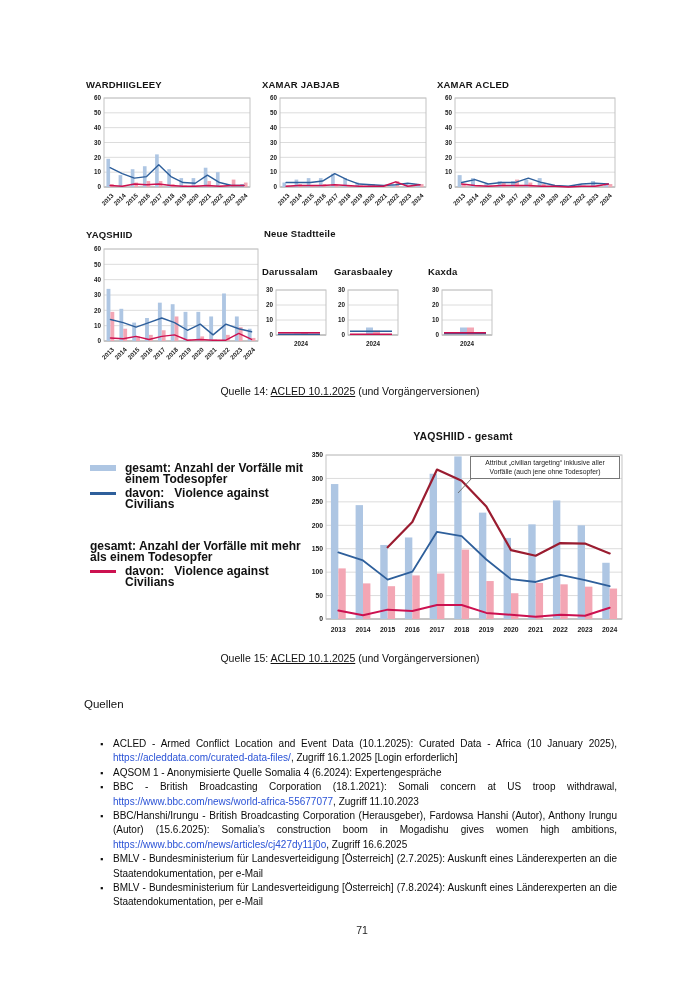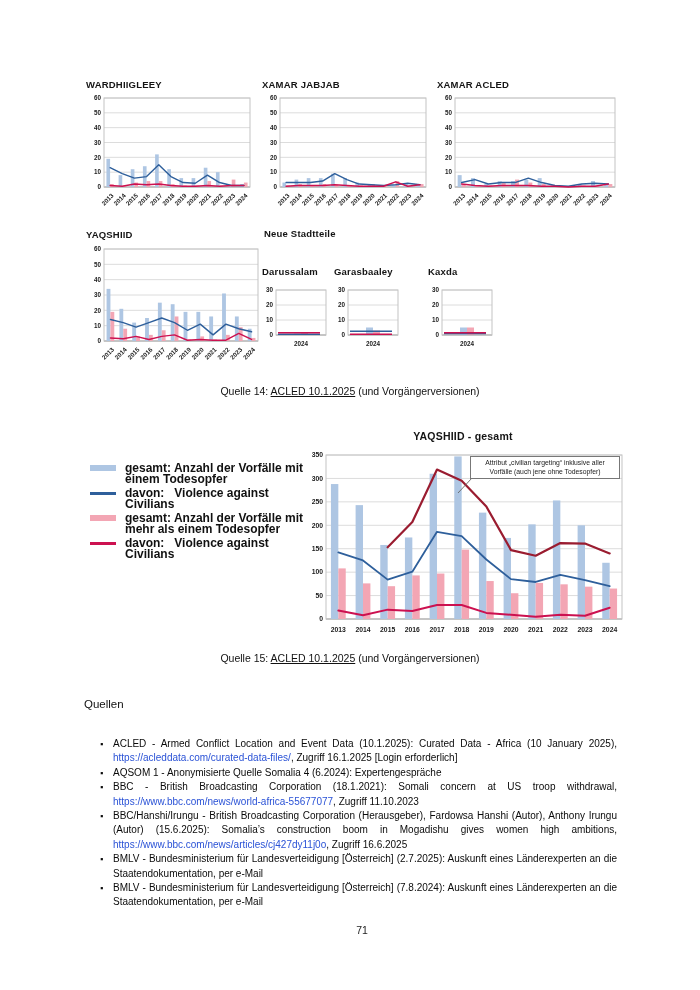--- a/index.html
+++ b/index.html
@@ -12,21 +12,21 @@
   .ct-ben{font-size:10.5px;text-align:center;margin:0 0 3px 0;}
   svg{display:block;}
   svg text{font-family:"Liberation Sans",sans-serif;}
   .caption{position:absolute;left:0;width:700px;text-align:center;font-size:10.5px;color:#111;}
   .caption .u{text-decoration:underline;}
   .annot{position:absolute;background:#fff;border:1px solid #777;font-size:6.8px;line-height:8.6px;
          text-align:center;padding:2px 4px;color:#222;box-sizing:border-box;}
   .legend{position:absolute;left:90px;top:463px;width:214px;}
   .leg-row{display:flex;align-items:flex-start;margin-top:4px;}
   .leg-row:first-child{margin-top:0;}
-  .leg-gap{}
+  .leg-gap{flex-direction:column;}
   .sw{flex:0 0 26px;margin-right:9px;}
   .sw-bar{height:6px;margin-top:2px;}
   .sw-line{height:3px;margin-top:3.5px;}
   .leg-label{font-size:12px;font-weight:700;line-height:10.5px;color:#111;}
   .heading-quellen{position:absolute;left:84px;top:698px;font-size:11.5px;color:#111;}
   .src-list{position:absolute;left:100px;top:737px;width:517px;font-size:10px;line-height:14.4px;color:#0a0a0a;}
   .src-item{position:relative;padding-left:13px;text-align:justify;}
   .bullet{position:absolute;left:0;top:0;font-size:9px;}
   .lnk{text-decoration:none;cursor:pointer;}
   .pageno{position:absolute;left:12px;top:924px;width:700px;text-align:center;font-size:10.5px;color:#222;}

